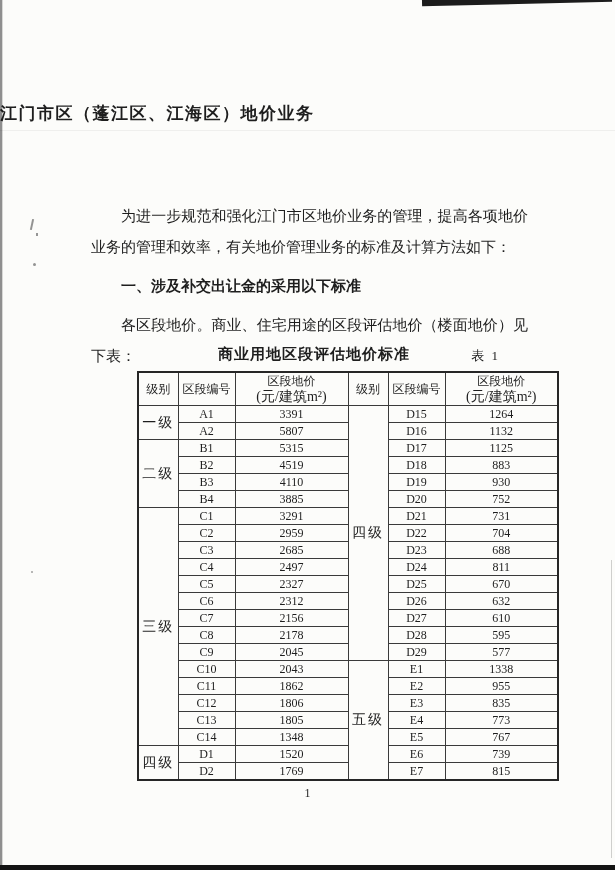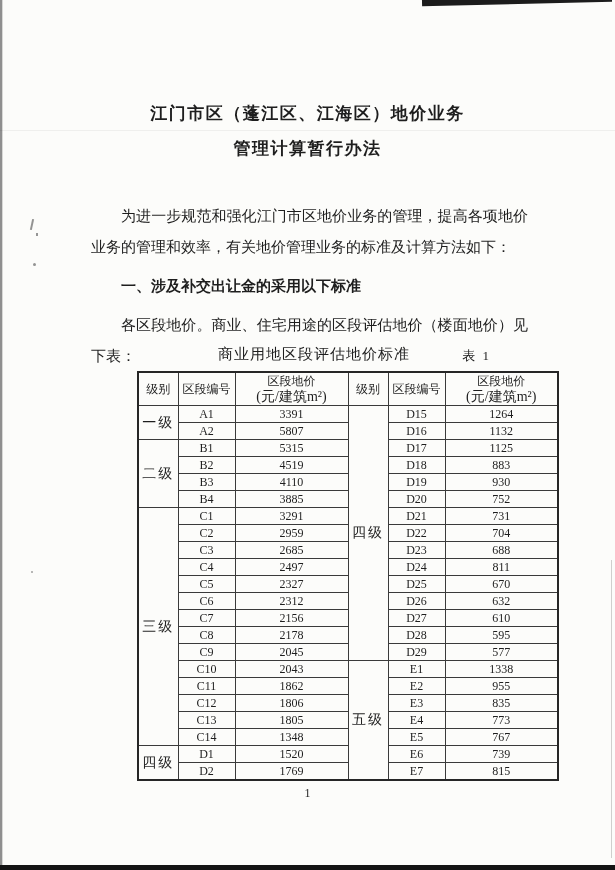--- a/index.html
+++ b/index.html
@@ -20,38 +20,38 @@
   .edge-topright{position:absolute;top:-3px;left:422px;width:190px;height:7px;background:#1c1c1c;transform:rotate(-1.3deg);}
   .edge-right{position:absolute;right:3px;top:560px;bottom:12px;width:1px;background:#cfcfcd;}
   .crease{position:absolute;left:0;right:0;top:130px;height:1px;background:rgba(0,0,0,0.05);}
   .scan-mark1{position:absolute;left:31px;top:219px;width:2px;height:11px;background:#5a5a5a;transform:rotate(12deg);opacity:.65;}
   .scan-mark2{position:absolute;left:36px;top:233px;width:2px;height:3px;background:#6a6a6a;opacity:.7;}
   .scan-mark3{position:absolute;left:33px;top:263px;width:3px;height:3px;background:#666;border-radius:50%;opacity:.7;}
   .scan-mark4{position:absolute;left:31px;top:571px;width:2px;height:2px;background:#777;border-radius:50%;opacity:.7;}
 
   .doc-title{
     position:absolute;top:96px;left:0;width:615px;
-    text-align:center;font-weight:bold;font-size:17px;line-height:35px;
+    font-weight:bold;font-size:17px;line-height:35px;
     letter-spacing:1.5px;
   }
   .body-text{
     position:absolute;top:193px;left:83px;width:453px;
     font-size:15px;line-height:31px;text-align:justify;
   }
   .body-text p{margin:8px;text-indent:2em;}
   .body-text p.bold{font-weight:bold;}
 
   .table-caption-row{
     position:absolute;top:345px;left:105px;width:418px;height:22px;
   }
   .table-caption{
-    display:block;text-align:center;font-size:15px;font-weight:normal;letter-spacing:1px;
+    display:block;text-align:center;font-size:15px;font-weight:bold;letter-spacing:1px;
   }
   .table-label{
-    position:absolute;right:32px;top:2px;font-size:13px;letter-spacing:2px;
+    position:absolute;right:23px;top:2px;font-size:13px;letter-spacing:2px;
   }
 
   table.price-table{
     position:absolute;top:371px;left:105px;
     border-collapse:collapse;table-layout:fixed;
     width:418px;
     font-size:12px;
     margin-left:32px;
   }
   table.price-table td,table.price-table th{
@@ -85,21 +85,20 @@
   <div class="edge-topright"></div>
   <div class="edge-right"></div>
   <div class="crease"></div>
   <div class="scan-mark1"></div>
   <div class="scan-mark2"></div>
   <div class="scan-mark3"></div>
   <div class="scan-mark4"></div>
 
   <div class="doc-title">
     <div>江门市区（蓬江区、江海区）地价业务</div>
-    <div>管理计算暂行办法</div>
   </div>
 
   <div class="body-text">
     <p>为进一步规范和强化江门市区地价业务的管理，提高各项地价业务的管理和效率，有关地价管理业务的标准及计算方法如下：</p>
     <p class="bold">一、涉及补交出让金的采用以下标准</p>
     <p>各区段地价。商业、住宅用途的区段评估地价（楼面地价）见下表：</p>
   </div>
 
   <div class="table-caption-row">
     <span class="table-caption">商业用地区段评估地价标准</span>

